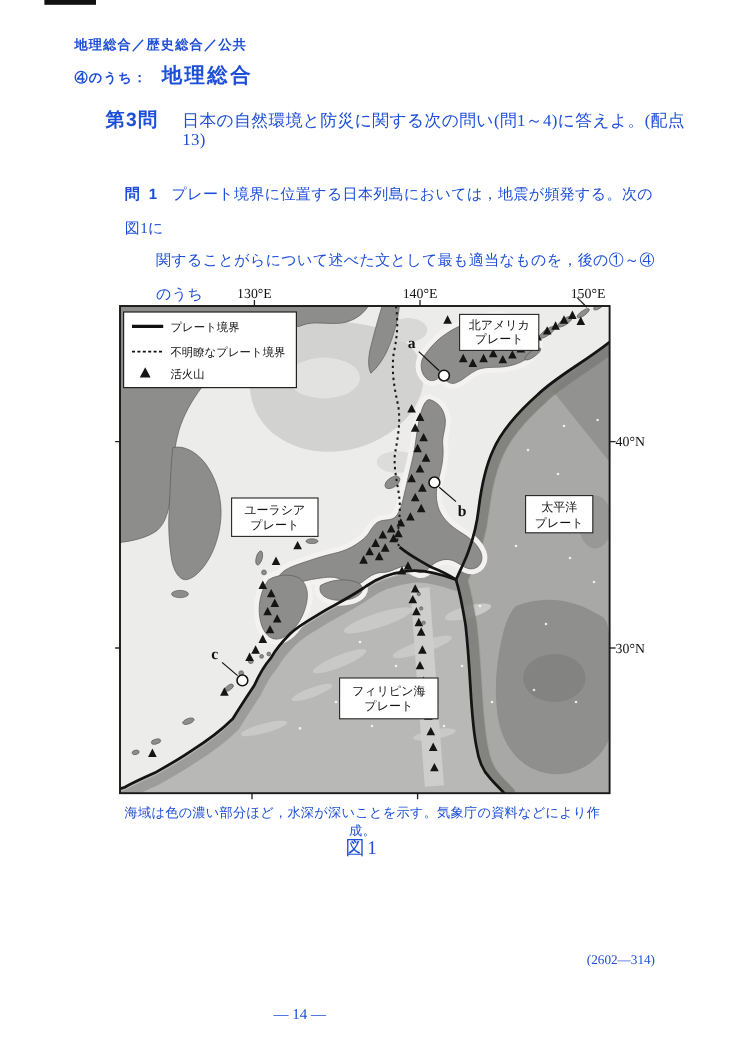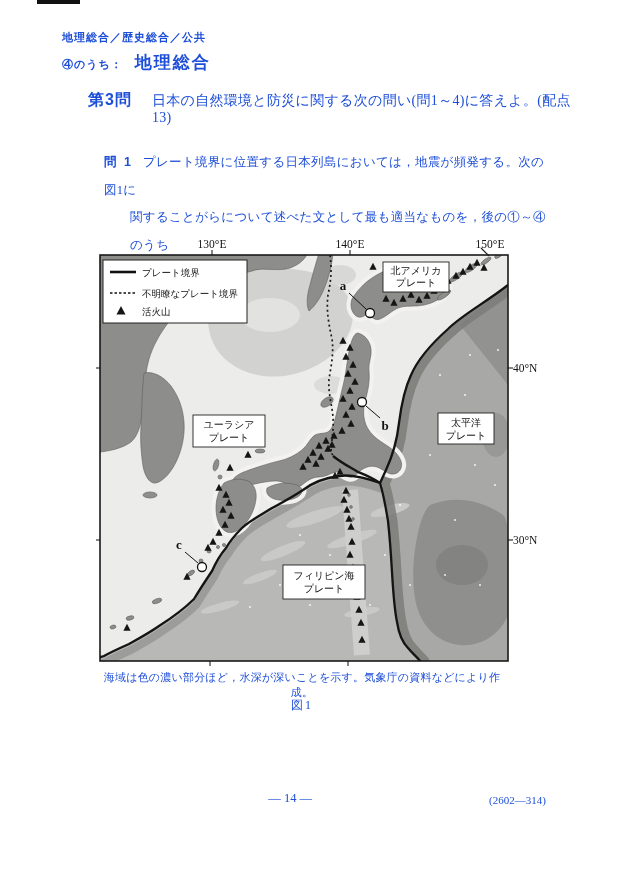--- a/index.html
+++ b/index.html
@@ -15,22 +15,22 @@
   .qnum{font-family:"Liberation Sans",sans-serif;font-size:16px;font-weight:bold;letter-spacing:1px;white-space:nowrap;}
   .qtext{font-size:14px;margin-left:20px;letter-spacing:0.3px;}
   .q1{position:absolute;left:104px;top:149px;width:450px;font-size:12.5px;line-height:27.5px;letter-spacing:0.3px;}
   .q1-label{font-family:Liberation Sans, sans-serif;font-weight:bold;margin-right:10px;letter-spacing:2px;}
   .q1 .indent{padding-left:26px;}
   .ansbox{display:inline-block;border:1.6px solid #1a1a1a;padding:0px 11px;margin-left:10px;
           font-family:"Liberation Sans",sans-serif;font-weight:bold;font-size:12px;
           line-height:18px;letter-spacing:1px;vertical-align:-1px;}
   .mapwrap{position:absolute;left:96px;top:235px;width:450px;height:445px;}
   .caption{position:absolute;left:94px;top:670px;width:416px;text-align:center;font-size:11px;letter-spacing:0.2px;}
-  .figlabel{position:absolute;left:94px;top:697px;width:416px;text-align:center;font-size:12px;letter-spacing:2px;}
-  .pagenum{position:absolute;left:228px;top:791px;width:84px;text-align:right;font-size:12.5px;}
+  .figlabel{position:absolute;left:94px;top:697px;width:416px;text-align:center;font-size:16px;letter-spacing:2px;}
+  .pagenum{position:absolute;left:228px;top:838px;width:84px;text-align:left;font-size:12.5px;}
   .formcode{position:absolute;left:489px;top:794px;font-size:11px;}
   svg text{fill:#111;}
   .jp{font-family:"Liberation Serif",serif;}
 </style>
 </head>
 <body>
 
 <div class="page">
   <div class="artifact-top"></div>
 

